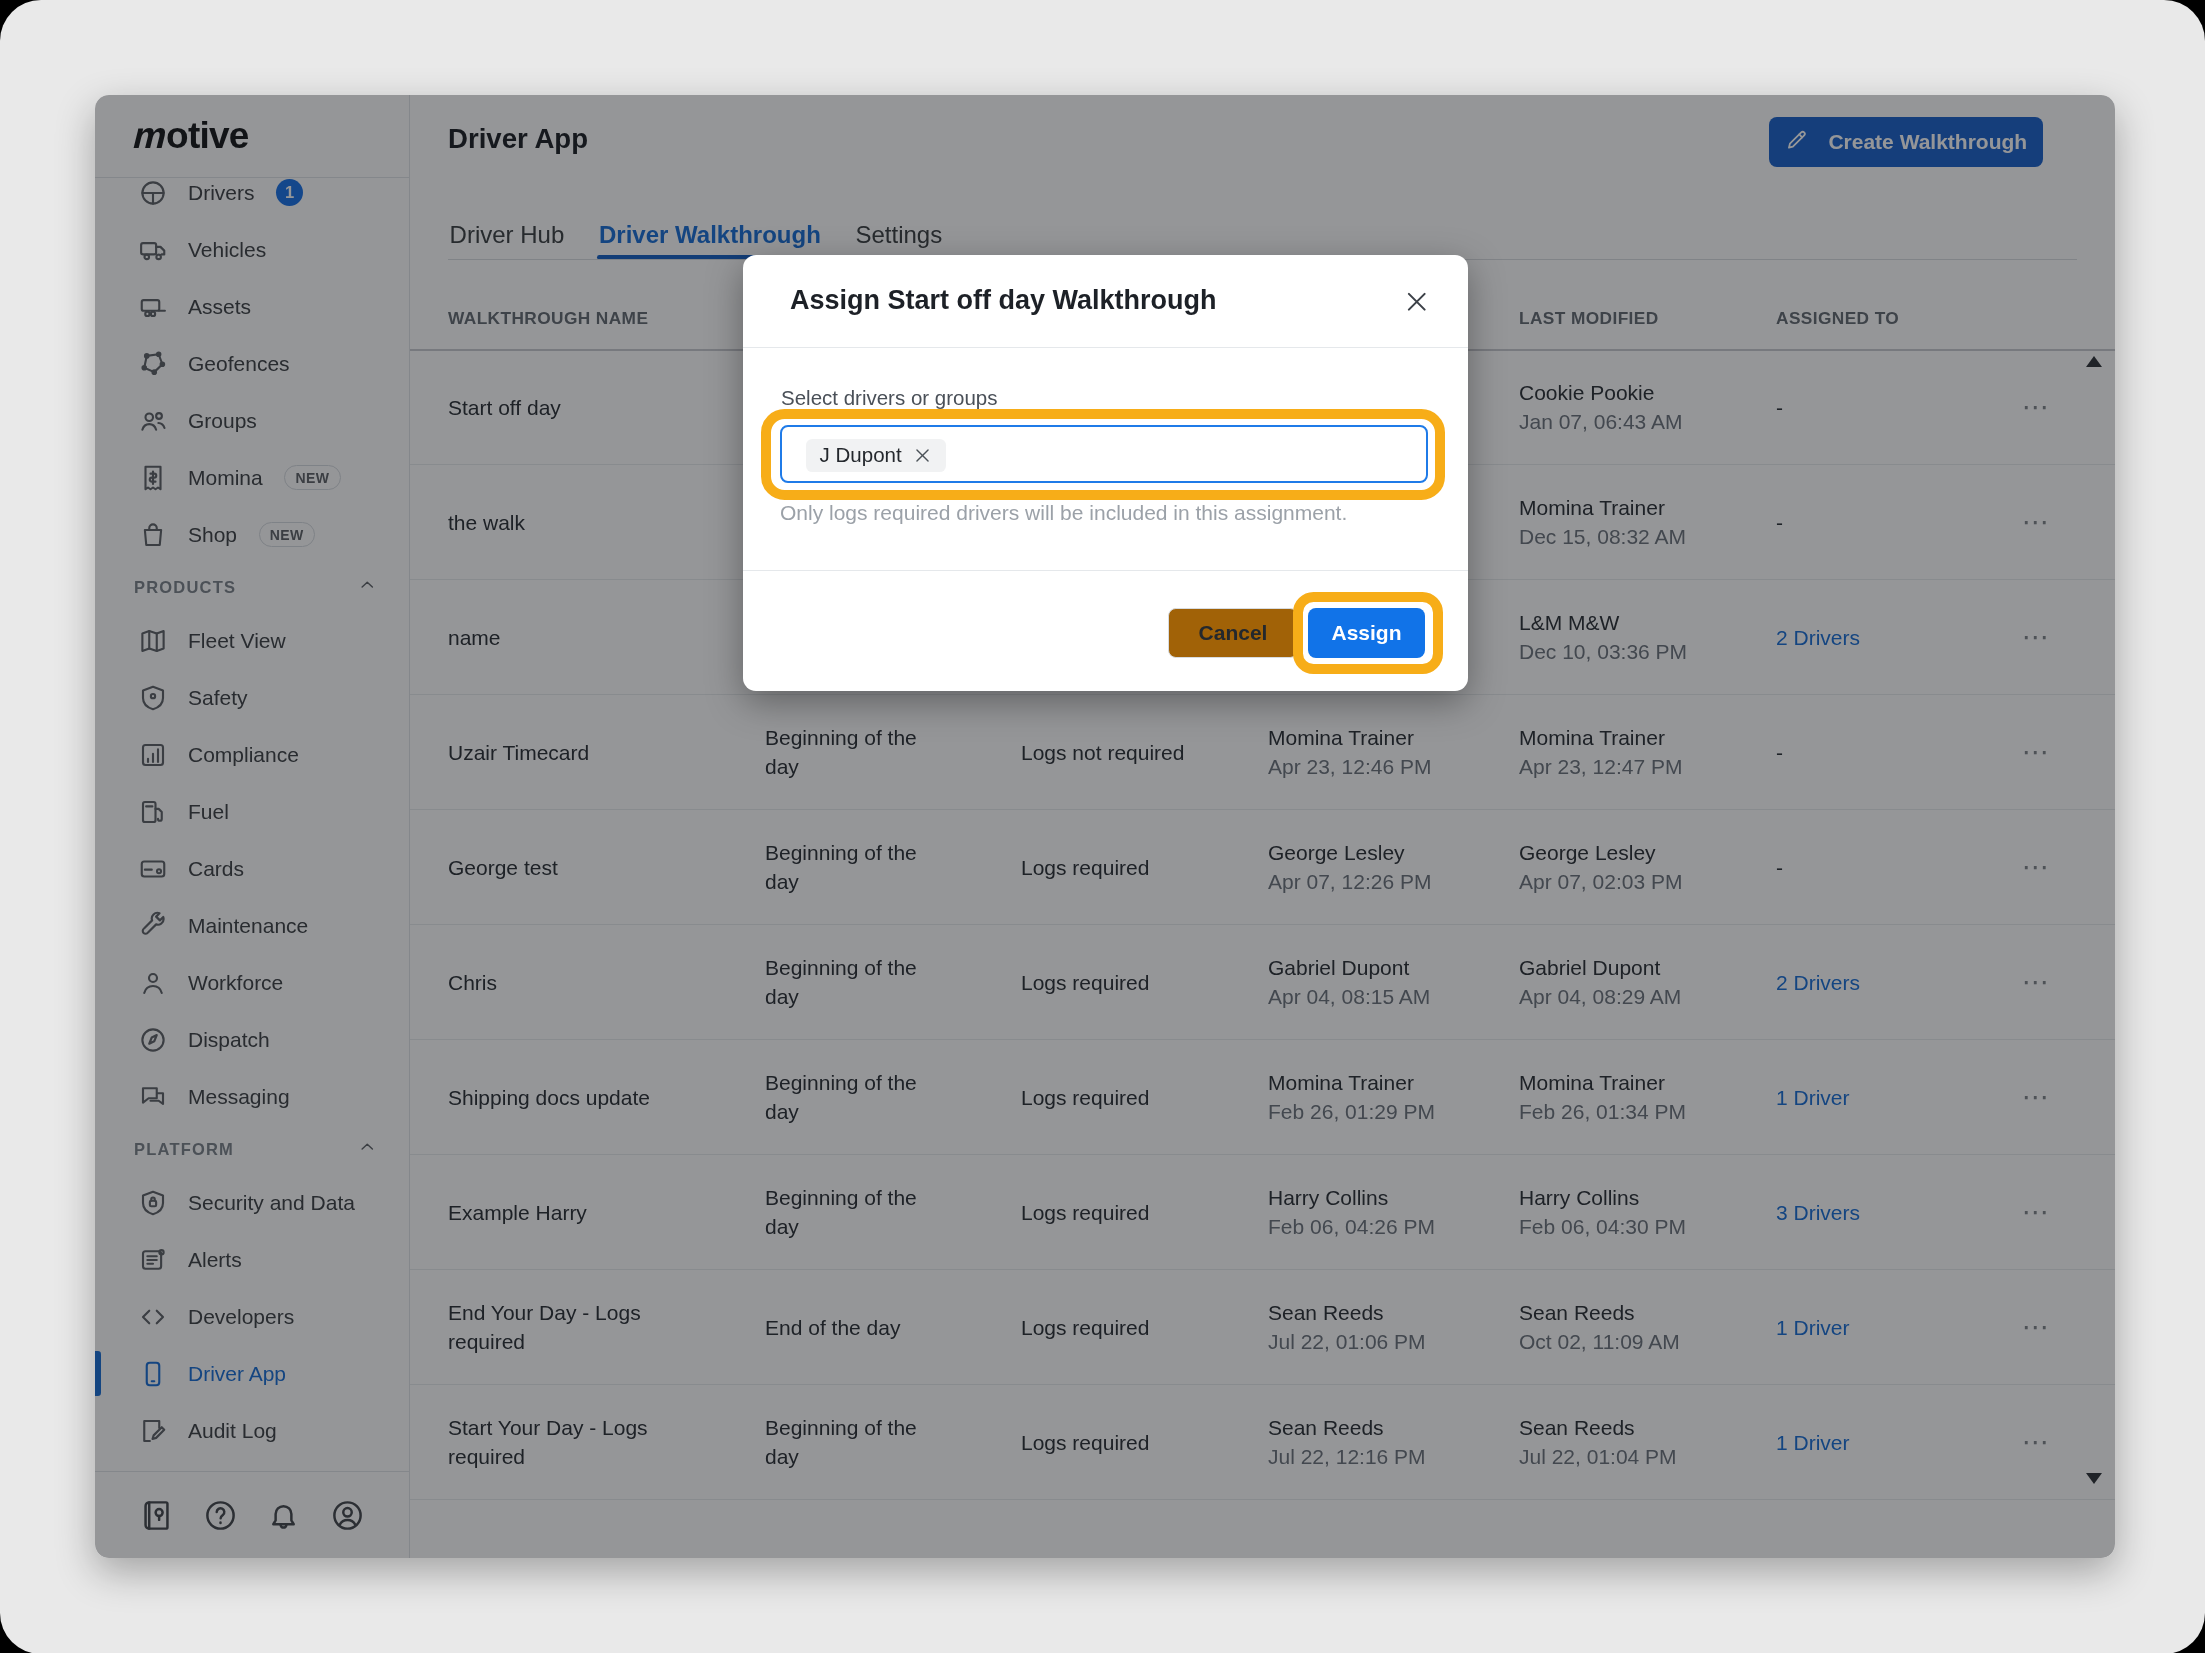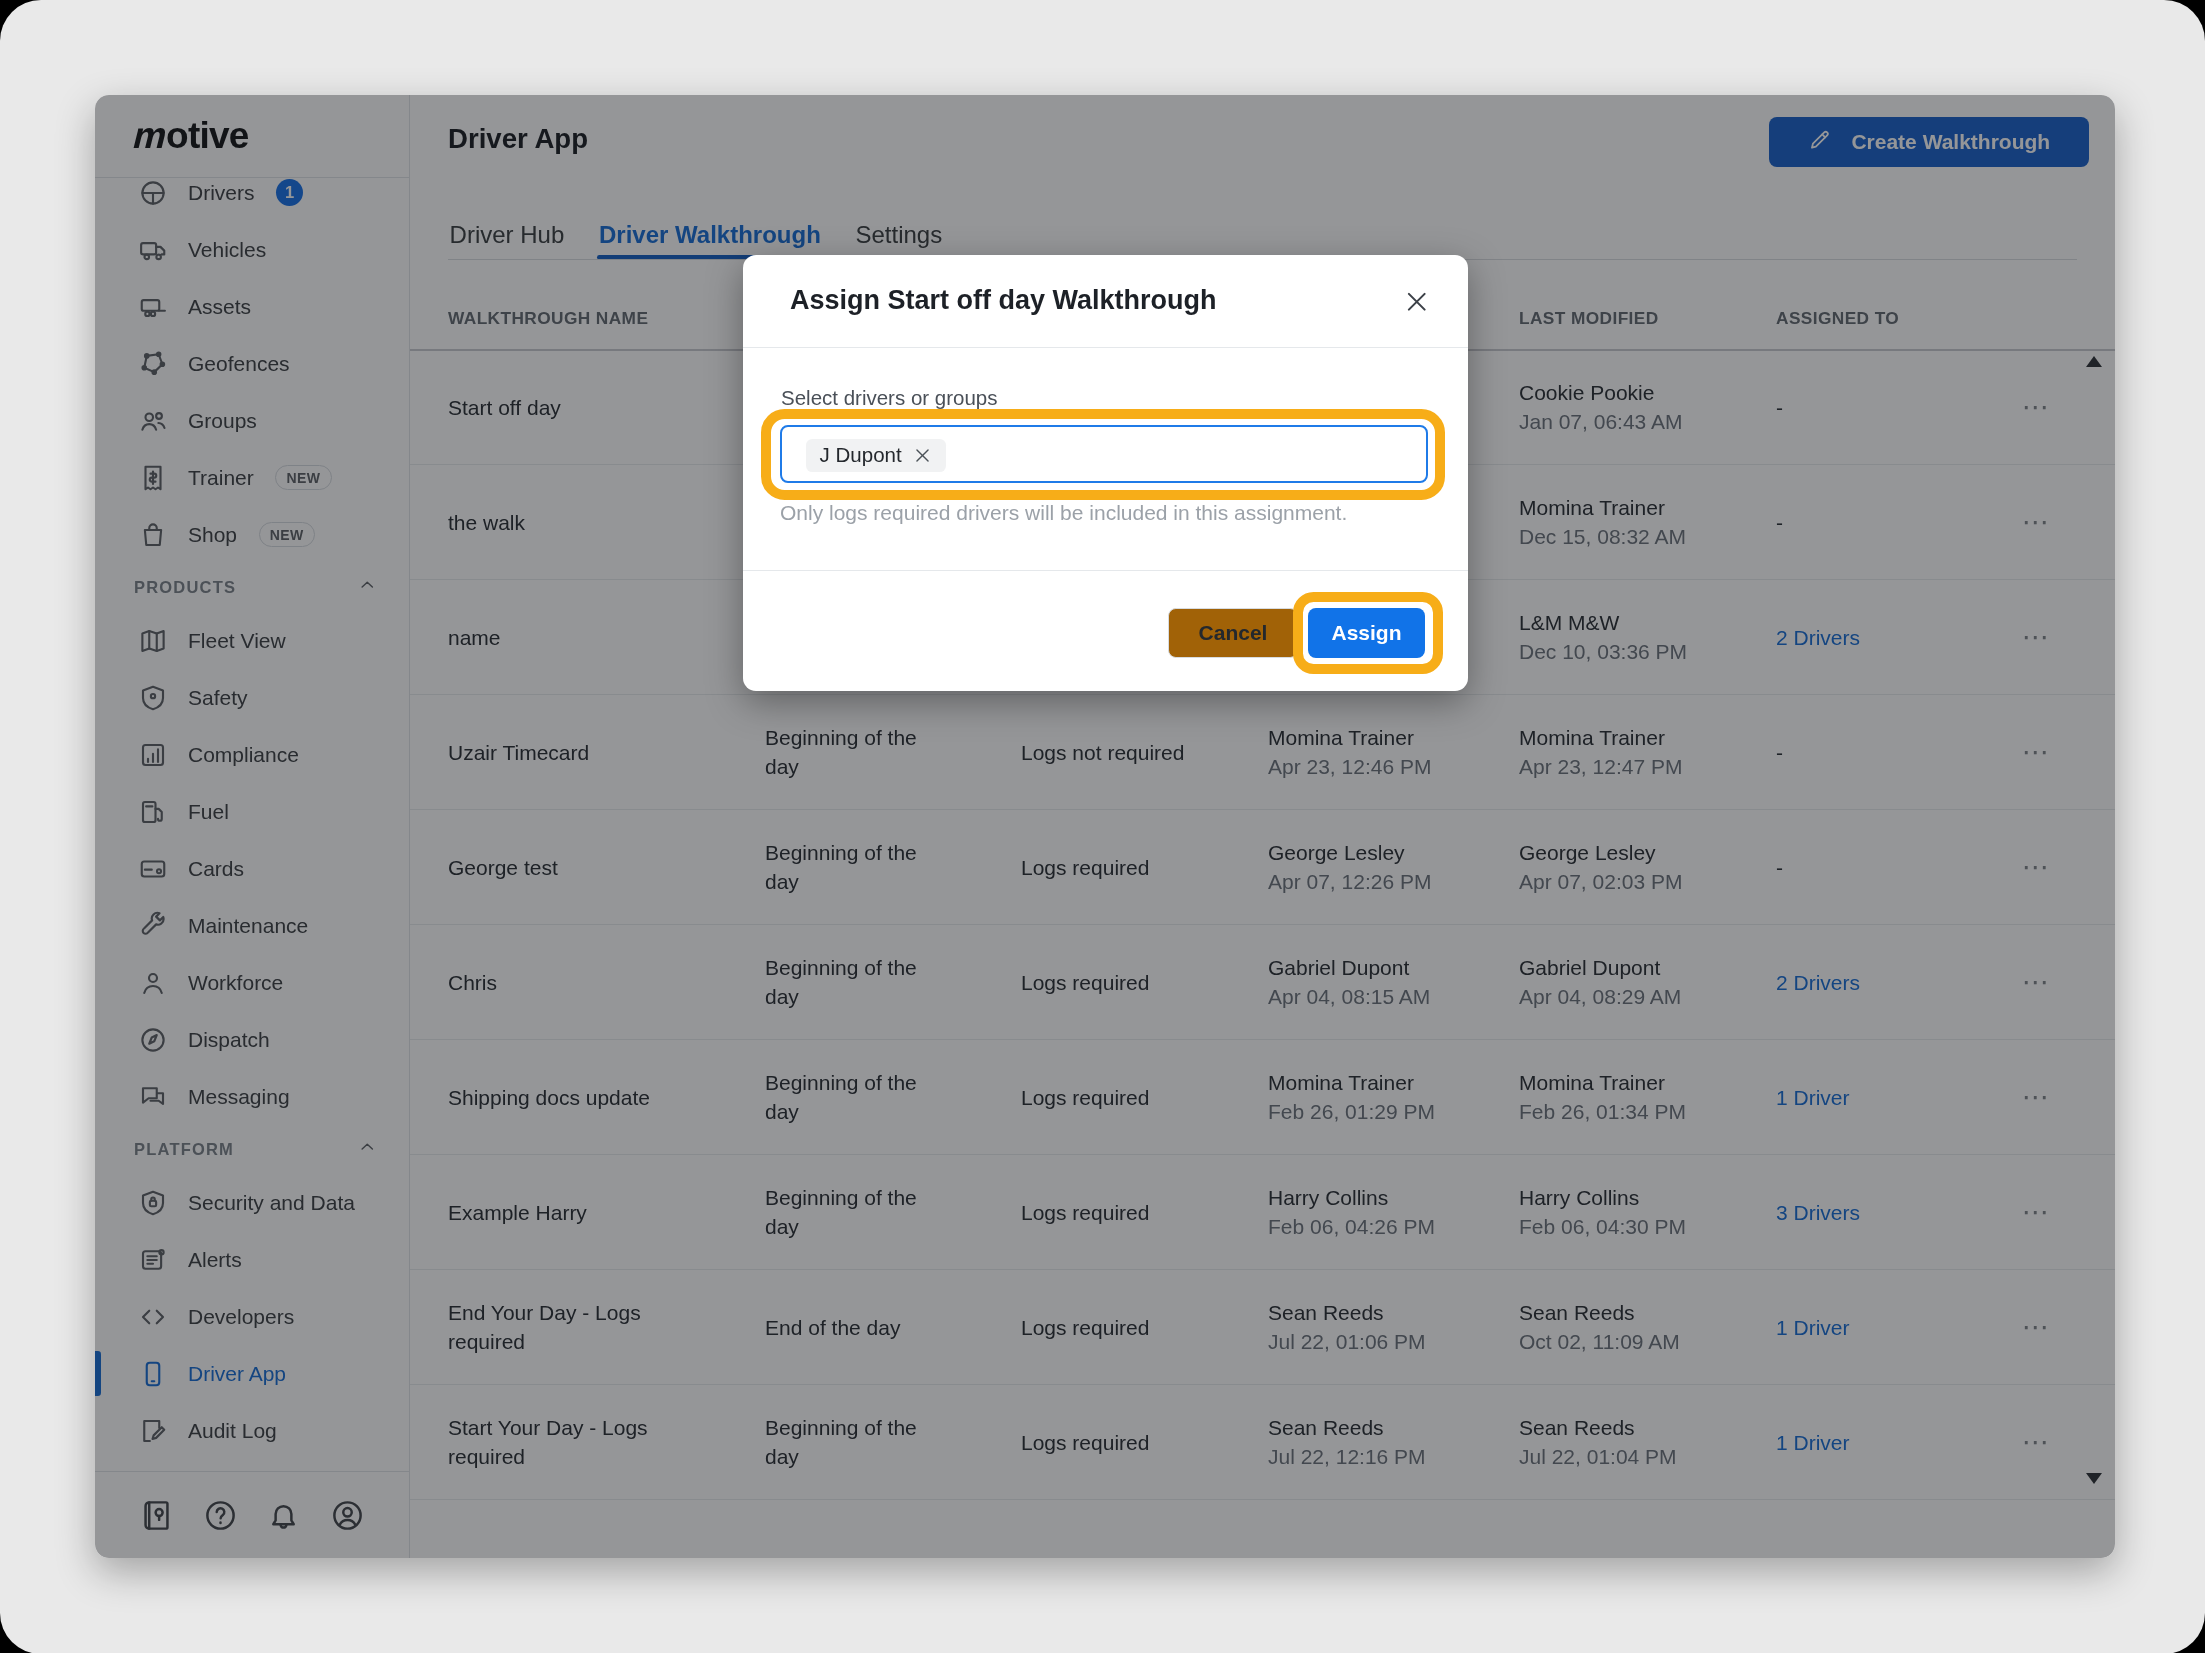--- a/index.html
+++ b/index.html
@@ -39,21 +39,21 @@
   .nav-section svg { width: 20.5px; height: 20.5px; color: #5f6368; }
 
   .side-footer { position: absolute; left: 0; bottom: 0; width: 100%; height: 87px;
                  border-top: 0.8px solid #e1e4e8; display: flex; align-items: center;
                  justify-content: space-between; padding: 0 44px; }
   .side-footer .f-icon { width: 35px; height: 35px; color: #44484d; cursor: pointer; }
 
   
   .main { position: absolute; left: 315px; top: 0; right: 0; bottom: 0; background: #fff; }
   .page-title { position: absolute; left: 38px; top: 28px; font-size: 27.6px; font-weight: 700; color: #1d2126; }
-  .create-btn { position: absolute; left: 1359px; top: 22px; width: 320px; height: 50px;
+  .create-btn { position: absolute; left: 1359px; top: 22px; width: 274px; height: 50px;
                 background: #1b63cc; border-radius: 7.9px; color: #fff; font-size: 21px; font-weight: 600;
                 display: flex; align-items: center; justify-content: center; gap: 20px; cursor: pointer; border: none; }
   .create-btn svg { width: 23.6px; height: 23.6px; }
 
   .tabs { position: absolute; left: 38px; top: 115px; height: 50px; display: flex; gap: 31.5px; }
   .tab { position: relative; height: 100%; display: flex; align-items: center; font-size: 24px;
          color: #3c4043; cursor: pointer; padding: 0 1.6px; }
   .tab.active { color: #1a6fd6; font-weight: 600; }
   .tab.active::after { content: ""; position: absolute; left: 0; right: 0; bottom: 0; height: 4.7px;
                        background: #1661c4; border-radius: 2.4px; }
@@ -179,21 +179,21 @@
           </span>
           <span>Groups</span>
         </div>
         <div class="nav-item">
           <span class="nav-icon">
             <svg viewBox="0 0 24 24" width="30" height="30" fill="none" stroke="currentColor" stroke-width="1.7" stroke-linecap="round" stroke-linejoin="round">
               <path d="M6 3h12v18l-2-1.4-2 1.4-2-1.4L10 21l-2-1.4L6 21z"></path>
               <path d="M10 8.5h3a1.6 1.6 0 0 1 0 3.2h-2a1.6 1.6 0 0 0 0 3.2h3M12 6.8v10"></path>
             </svg>
           </span>
-          <span>Trainer</span>
+          <span>Momina</span>
           <span class="pill">NEW</span>
         </div>
         <div class="nav-item">
           <span class="nav-icon">
             <svg viewBox="0 0 24 24" width="30" height="30" fill="none" stroke="currentColor" stroke-width="1.7" stroke-linecap="round" stroke-linejoin="round">
               <path d="M5.5 8h13l-1.1 12h-10.8z"></path>
               <path d="M9 8V6.5a3 3 0 0 1 6 0V8"></path>
             </svg>
           </span>
           <span>Shop</span>

